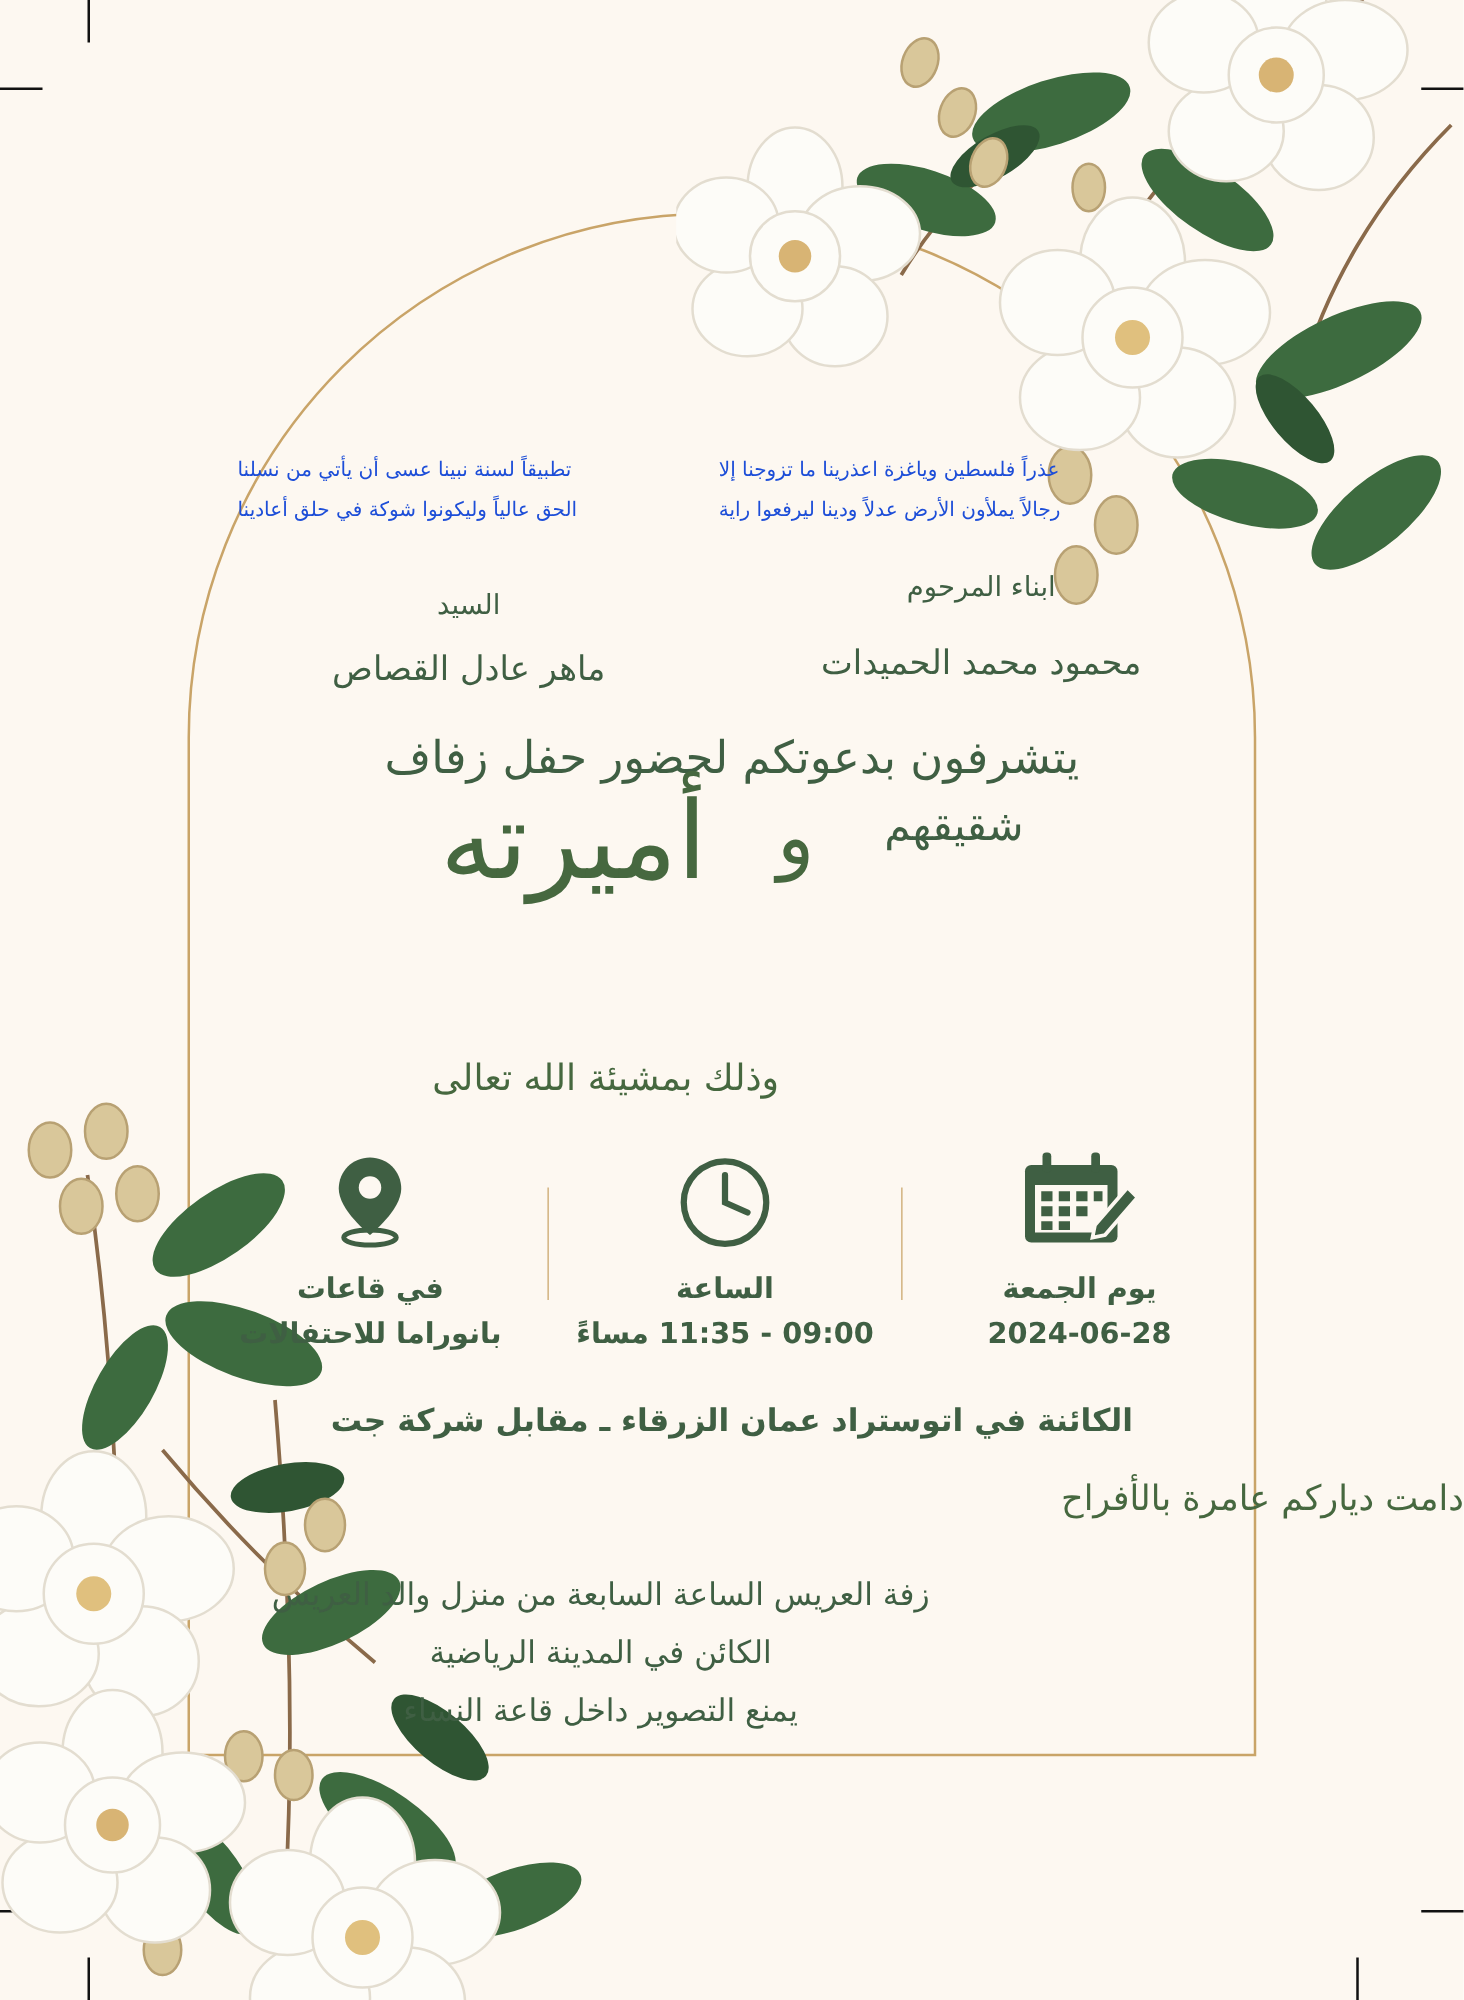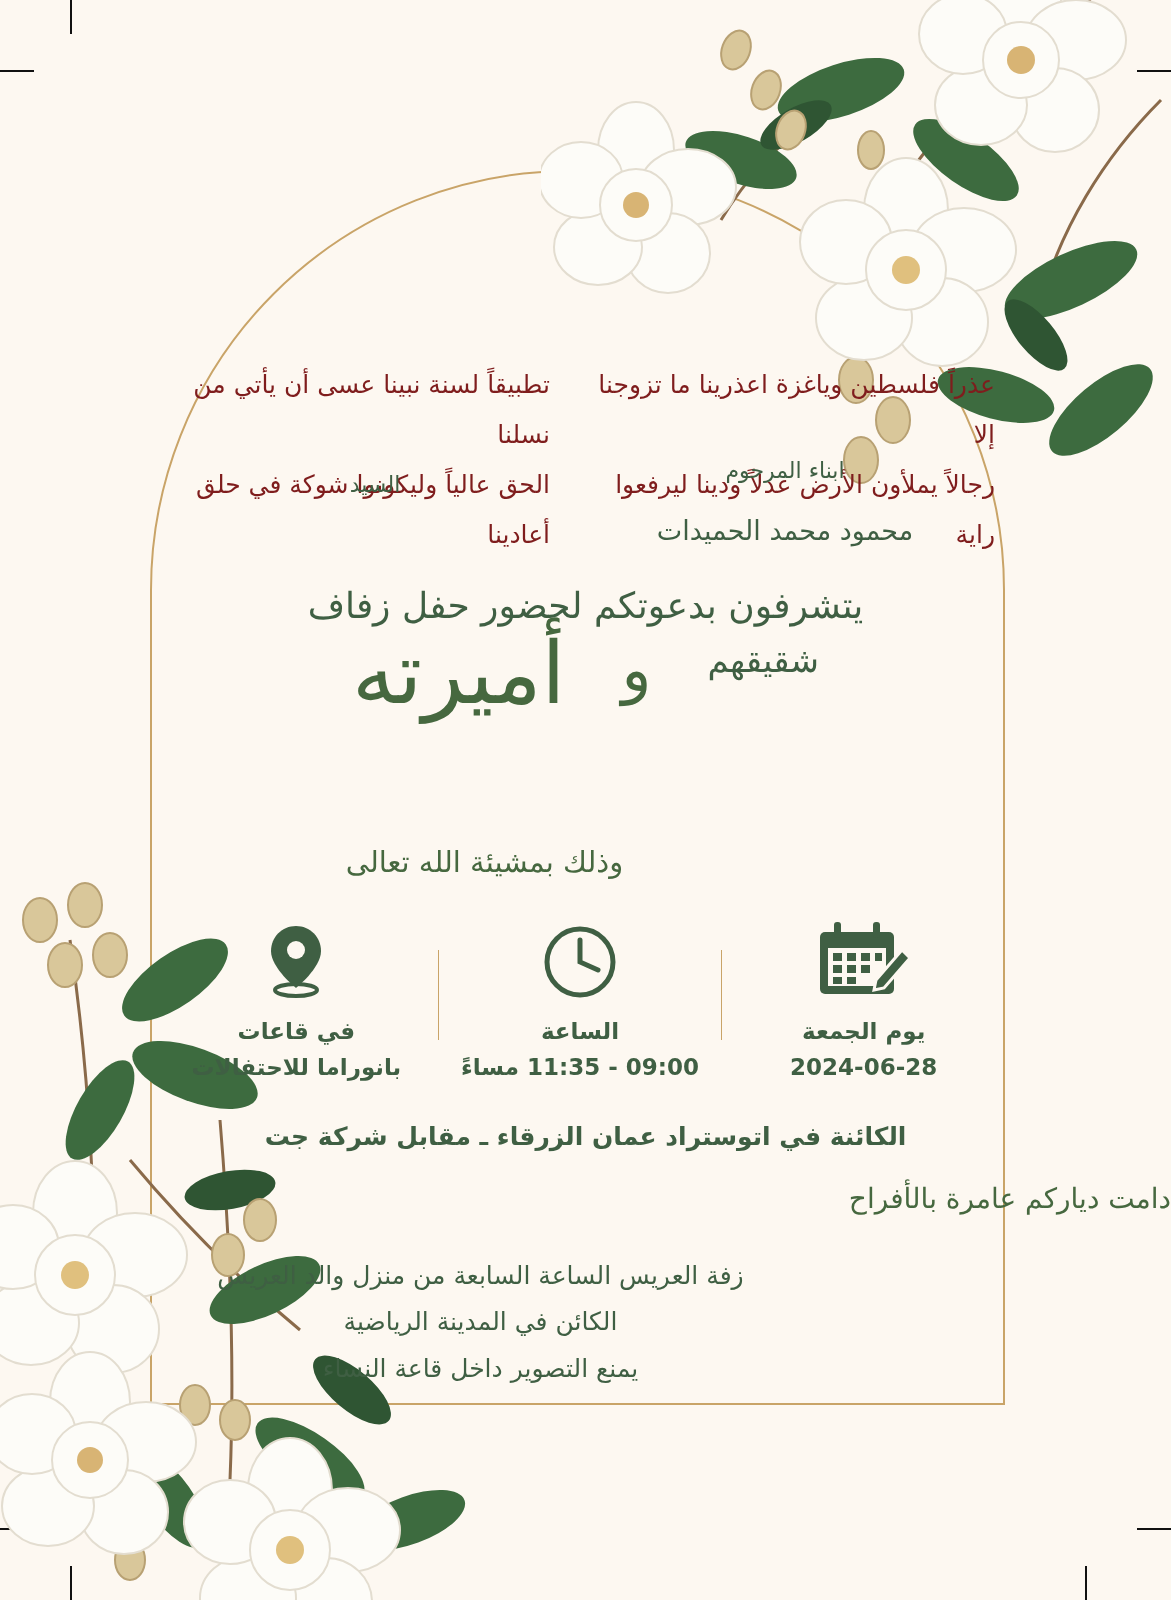--- a/index.html
+++ b/index.html
@@ -47,23 +47,23 @@
   }
   .line {
     position: absolute;
     text-align: center;
     color: #3f5f43;
     white-space: nowrap;
   }
   .verse-col {
     position: absolute;
     top: 360px;
-    text-align: right;
-    font-size: 25px;
-    color: #7f1d1d;
+    text-align: left;
+    font-size: 16px;
+    color: #1d4ed8;
     line-height: 2.0;
   }
   .verse-left  { left: 190px;  width: 360px; }
   .verse-right { left: 575px;  width: 420px; }
 
   .title-sm {
     font-size: 22px;
     color: #3f5f43;
     letter-spacing: 1px;
   }
@@ -352,20 +352,21 @@
     </div>
     <div class="verse-col verse-left">
       <div>تطبيقاً لسنة نبينا عسى أن يأتي من نسلنا</div>
       <div>الحق عالياً وليكونوا شوكة في حلق أعادينا</div>
     </div>
 
     <div class="line title-sm" style="top:458px; left:620px; width:330px;">ابناء المرحوم</div>
     <div class="line name-md" style="top:515px; left:600px; width:370px;">محمود محمد الحميدات</div>
 
     <div class="line title-sm" style="top:472px; left:215px; width:320px;">السيد</div>
+    <div class="line name-md" style="top:520px; left:195px; width:360px;">ماهر عادل القصاص</div>
 
     <div class="line invite-script" style="top:585px; left:0; width:1171px;">يتشرفون بدعوتكم لحضور حفل زفاف</div>
 
     <div class="couple-wrap">
       <div class="sibling-tag">شقيقهم</div>
       <div class="couple-amp">و</div>
       <div class="couple-name">أميرته</div>
     </div>
 
     <div class="line bismillah" style="top:845px; left:0; width:969px;">وذلك بمشيئة الله تعالى</div>

